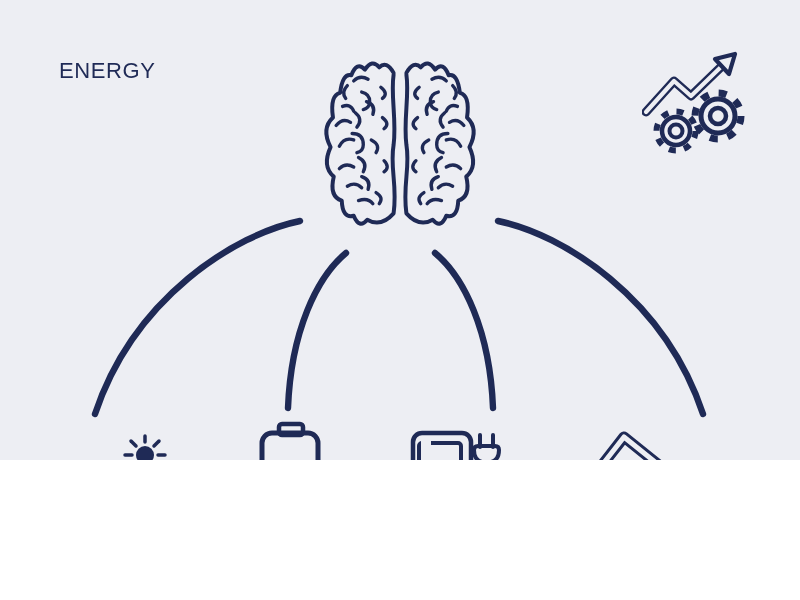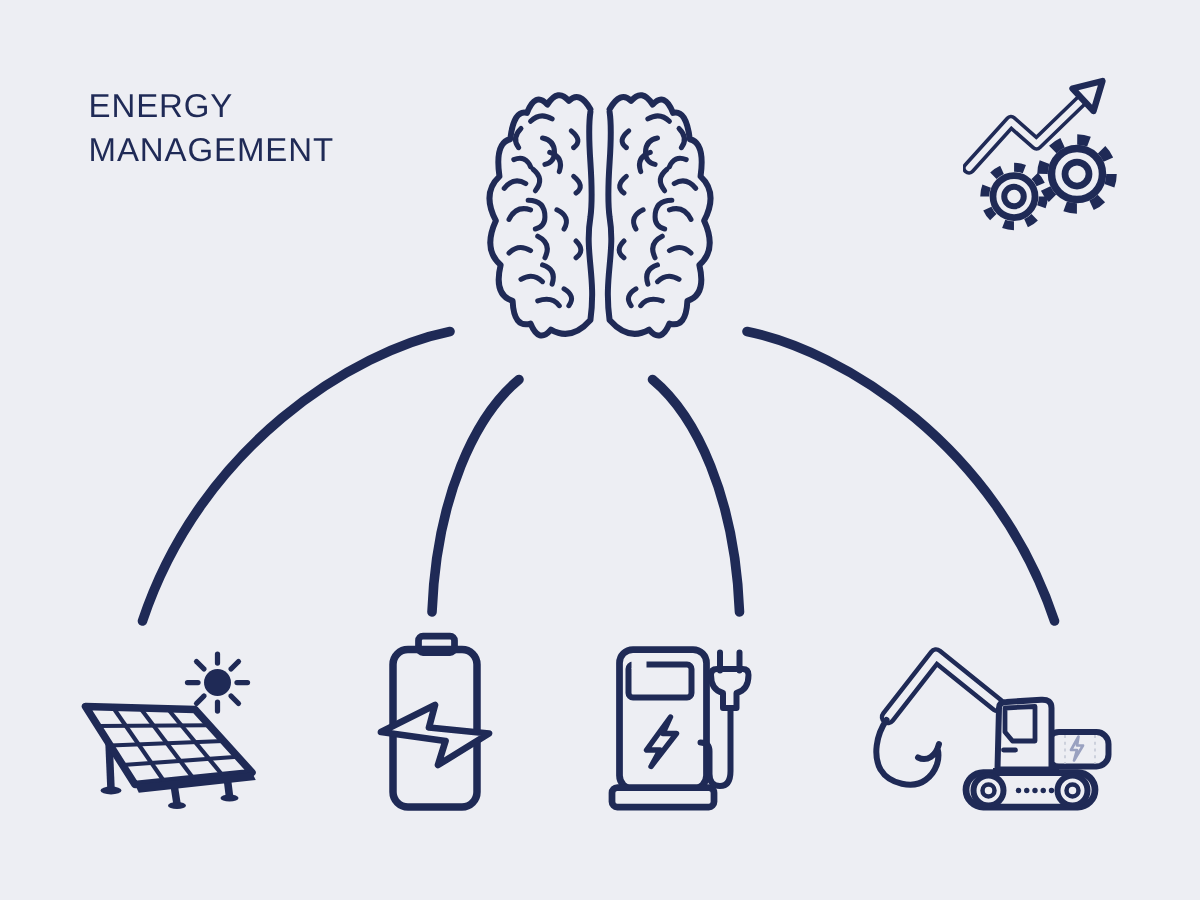--- a/index.html
+++ b/index.html
@@ -3,21 +3,21 @@
 <meta charset="utf-8">
 <style>
   html,body{margin:0;padding:0;}
   :root{
     --bg:#edeef3;
     --navy:#1f2a56;
     --muted:#99a1c0;
     --faint:#c9cdda;
   }
   .canvas{
-    position:relative;width:800px;height:600px;overflow:hidden;
+    position:relative;width:800px;height:460px;overflow:hidden;
     background:var(--bg);
     font-family:"Liberation Sans", sans-serif;
   }
   .abs{position:absolute;}
   .title{
     left:59px;top:56px;
     color:var(--navy);
     font-size:22px;line-height:29px;letter-spacing:0.6px;
     font-weight:400;
   }
@@ -25,21 +25,20 @@
   svg{display:block;}
   .navy-stroke{stroke:var(--navy);fill:none;}
 </style>
 </head>
 <body>
 
 <div class="canvas">
 
   <div class="abs title">
     <span>ENERGY</span>
-    <span>MANAGEMENT</span>
   </div>
 
   <svg class="abs" style="left:0;top:0" width="800" height="600" viewBox="0 0 800 600">
     <g class="navy-stroke" stroke-width="6.4" stroke-linecap="round">
       <path d="M 300 221 C 236 234 134 297 95 414"></path>
       <path d="M 346 253 C 317 277 291 331 288 408"></path>
       <path d="M 435 253 C 464 277 490 331 493 408"></path>
       <path d="M 498 221 C 562 234 664 297 703 414"></path>
     </g>
   </svg>

